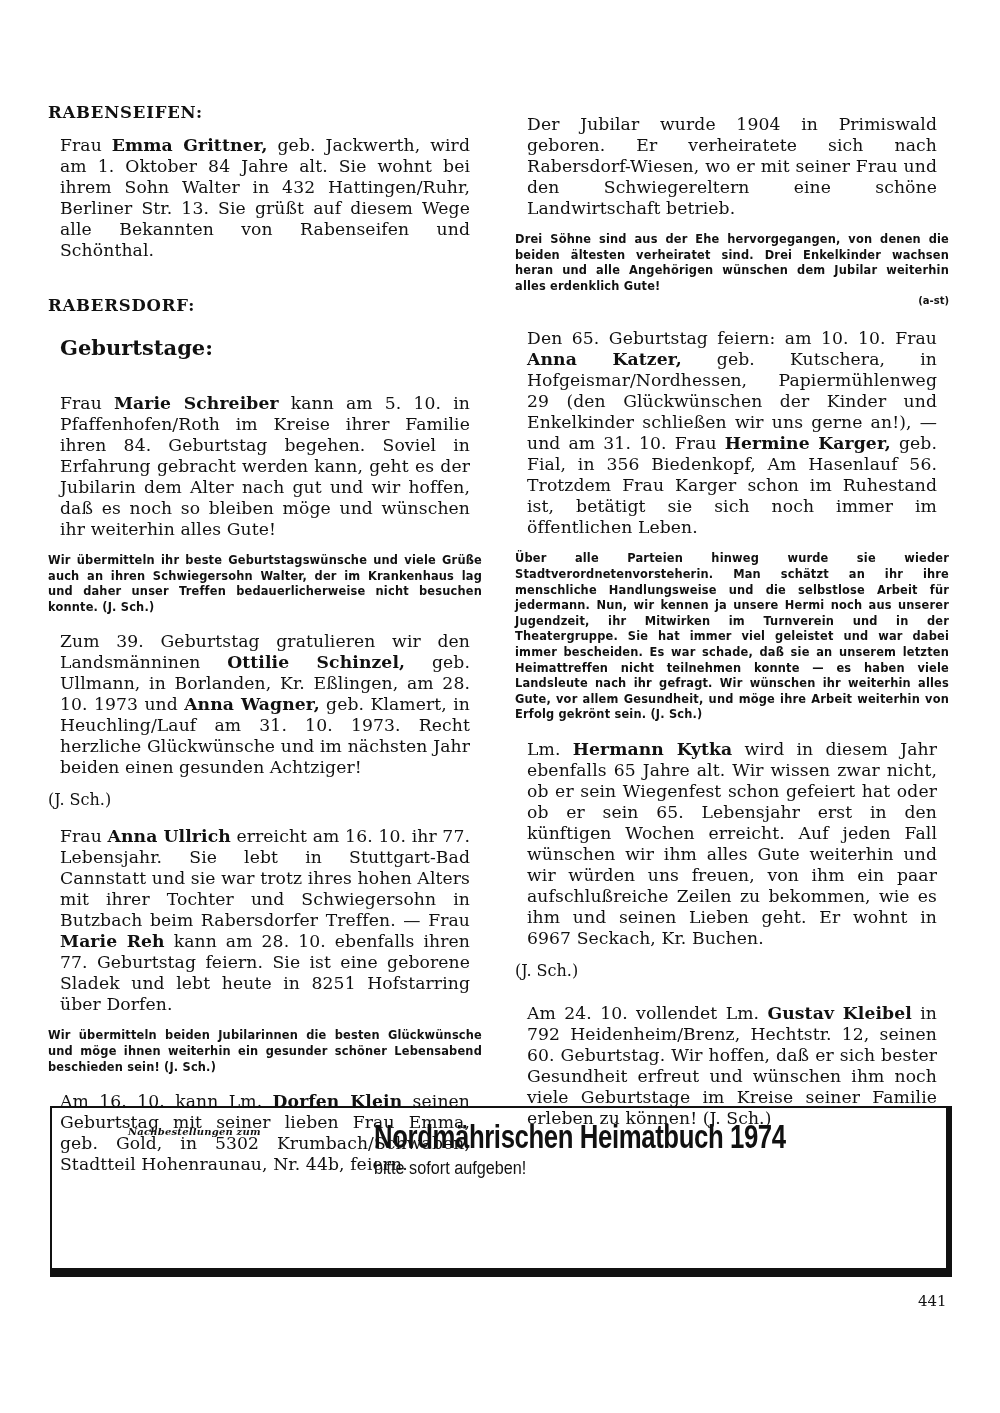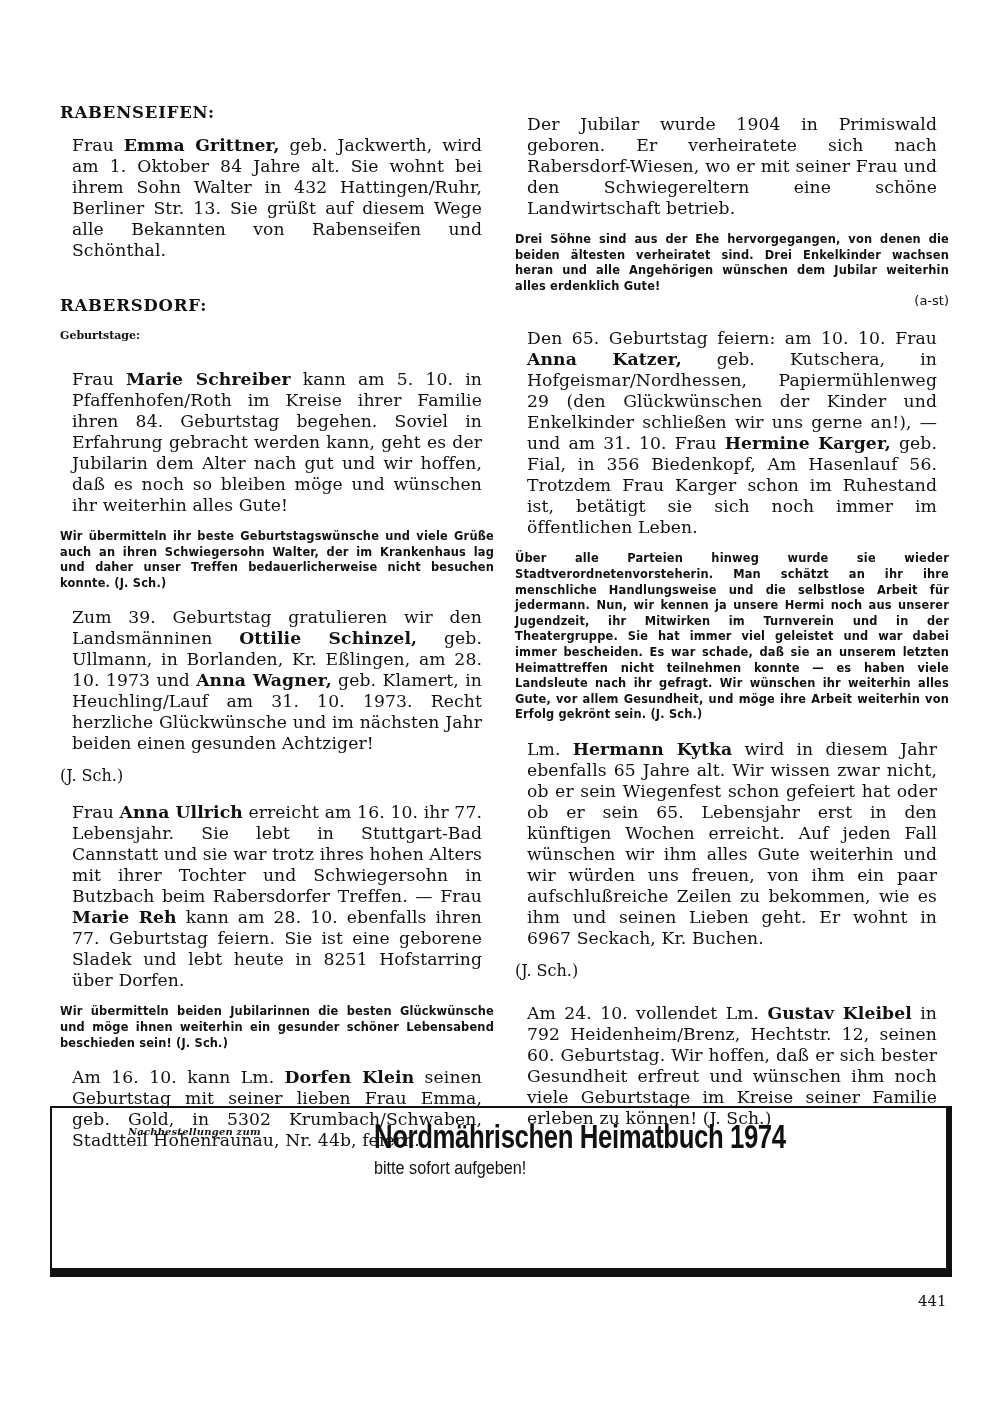--- a/index.html
+++ b/index.html
@@ -1,26 +1,26 @@
 <!DOCTYPE html>
 <html><head>
 <meta charset="utf-8">
 <style>
   html, body { margin: 0; padding: 0; background: #ffffff; }
   body { width: 1000px; height: 1413px; position: relative; overflow: hidden; color: #111; font-family: "DejaVu Serif", serif; }
   .col { position: absolute; top: 102px; width: 434px; }
-  .col-left { left: 60px; }
+  .col-left { left: 48px; }
   .col-right { left: 515px; }
   .p { font-family: "DejaVu Serif", serif; font-size: 17.2px; line-height: 21px; text-align: justify; margin: 12px; letter-spacing: 0.1px; }
   .p b { font-weight: bold; }
   .small { font-family: "DejaVu Sans", sans-serif; font-size: 12.4px; line-height: 15.6px; text-align: justify; margin: 2px 0 0 0; font-weight: bold; letter-spacing: 0.2px; transform: scaleX(0.92); transform-origin: left top; width: 108.7%; }
   .head { font-family: "DejaVu Serif", serif; font-weight: bold; font-size: 16.5px; line-height: 21px; margin: 0; letter-spacing: 0.8px; }
-  .sub { font-family: "DejaVu Serif", serif; font-weight: bold; font-size: 11px; line-height: 21px; margin: 0; }
+  .sub { font-family: "DejaVu Serif", serif; font-weight: bold; font-size: 21px; line-height: 21px; margin: 12px; }
   .sig { text-align: left; font-family: "DejaVu Serif", serif; font-size: 16px; line-height: 20px; margin: 0; }
-  .sig-small { text-align: right; font-family: "DejaVu Sans", sans-serif; font-size: 13px; line-height: 15px; margin: 0; font-weight: normal; }
+  .sig-small { text-align: right; font-family: "DejaVu Sans", sans-serif; font-size: 10px; line-height: 15px; margin: 0; font-weight: bold; }
   .gap-s { height: 5px; }
   .gap-m { height: 10px; }
   .gap-l { height: 22px; }
 
   .ad-box { position: absolute; left: 50px; top: 1106px; width: 894px; height: 160px; border-top: 2px solid #111; border-left: 2px solid #111; border-right: 6px solid #111; border-bottom: 9px solid #111; box-sizing: content-box; }
   .ad-line1 { position: absolute; left: 76px; top: 18px; font-family: "DejaVu Serif", serif; font-weight: bold; font-size: 10px; letter-spacing: 0.2px; font-style: italic; }
   .ad-title { position: absolute; left: 322px; top: 10px; font-family: "Liberation Sans", sans-serif; font-weight: bold; font-size: 33px; letter-spacing: -0.5px; transform: scaleX(0.78); transform-origin: left top; white-space: nowrap; }
   .ad-sub { position: absolute; left: 322px; top: 50px; font-family: "Liberation Sans", sans-serif; font-size: 18px; transform: scaleX(0.9); transform-origin: left top; white-space: nowrap; }
   .ad-body { position: absolute; left: 76px; top: 84px; width: 770px; font-family: "Liberation Sans", sans-serif; font-size: 18px; line-height: 21px; }
   .ad-body b { font-weight: bold; }

